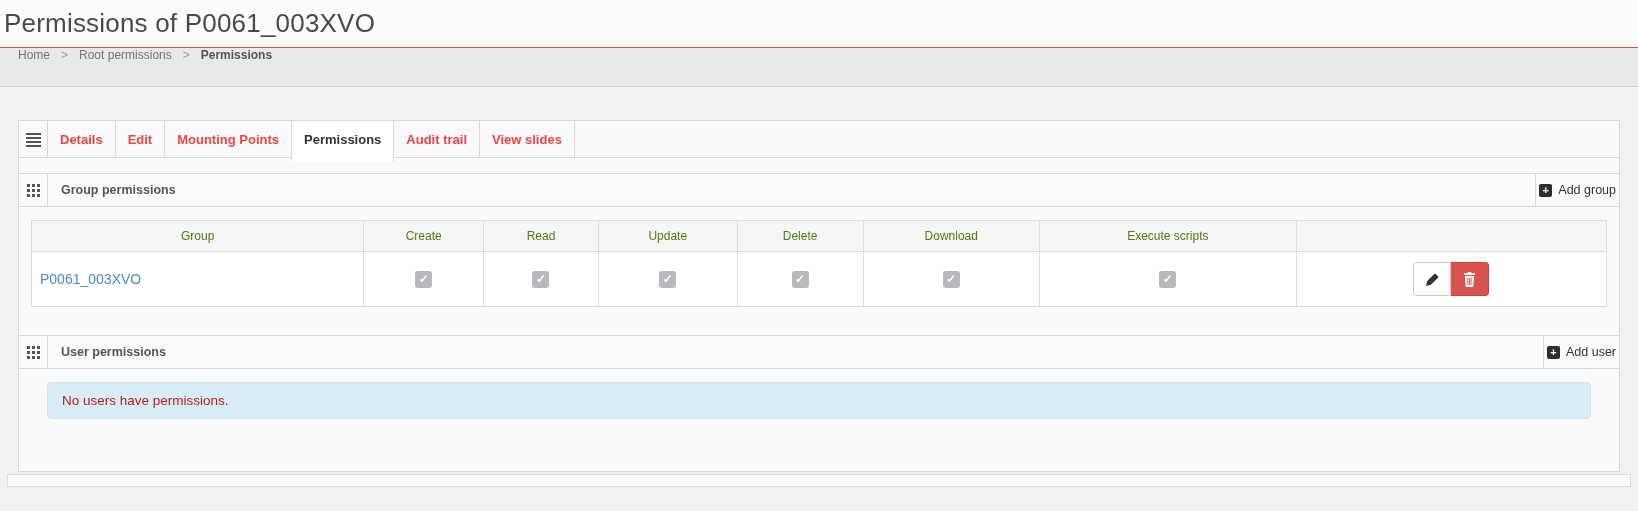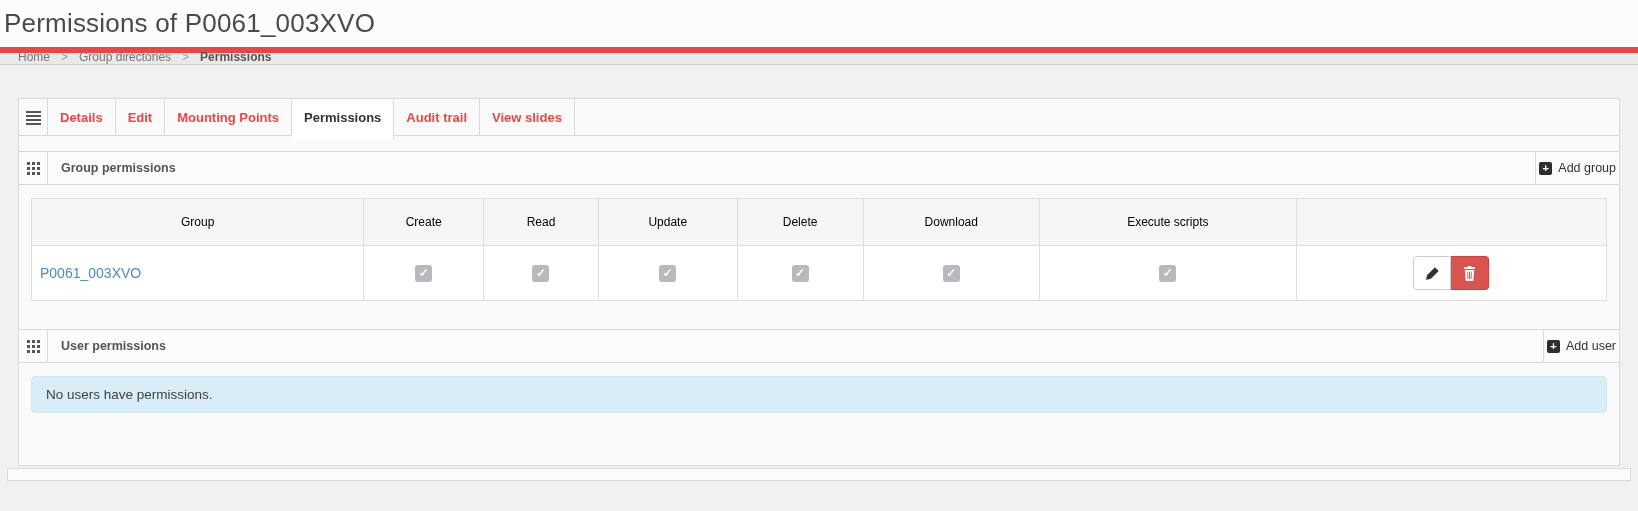--- a/index.html
+++ b/index.html
@@ -9,22 +9,22 @@
     background:#f1f1f1;
     font-family:"Liberation Sans", sans-serif;
     -webkit-font-smoothing:antialiased;
   }
 
   
   .page-header { height:47px; background:#fcfcfc; display:flex; align-items:center; padding-left:4px; }
   .page-title { font-size:26px; color:#4a4a4a; font-weight:normal; margin:0; letter-spacing:0.2px; }
 
   
-  .breadcrumb-bar { height:18px; background:#e9e9e9; border-top:6px solid #ef4444; border-bottom:1px solid #d2d2d2;
-    display:flex; align-items:flex-end; padding:0 18px; font-size:12px; }
+  .breadcrumb-bar { height:40px; background:#e9e9e9; border-top:1px solid #ef4444; border-bottom:1px solid #d2d2d2;
+    display:flex; align-items:flex-start; padding:0 18px; font-size:12px; }
   .crumb { color:#757575; text-decoration:none; cursor:pointer; }
   .crumb-sep { color:#9a9a9a; margin:0 11px; font-size:12px; }
   .crumb.active { color:#555; font-weight:bold; }
 
   
   .main { padding:33px 18px 0; }
   .wrapper { border:1px solid #d9d9d9; background:#fafafa; }
 
   
   .tabbar { display:flex; align-items:flex-start; border-bottom:1px solid #d9d9d9; height:37px; }
@@ -49,56 +49,56 @@
   .heading-title { flex:1; padding-left:13px; display:flex; align-items:center; font-size:12.5px; font-weight:bold; color:#555; }
   .heading-action { border-left:1px solid #d9d9d9; padding:0 3px; display:flex; align-items:center; gap:6px;
     font-size:12.5px; color:#333; cursor:pointer; background:transparent; border-top:0; border-bottom:0; border-right:0; }
   .plus-icon { width:13px; height:13px; background:#2e2e2e; border-radius:2px; color:#fff; display:inline-flex;
     align-items:center; justify-content:center; font-size:11px; font-weight:bold; line-height:13px; }
   .plus-icon::before { content:"+"; }
 
   
   .panel-body { padding:13px 12px; }
   table.perm-table { width:100%; border-collapse:collapse; background:#fff; font-size:12px; }
-  .perm-table th { border:1px solid #ddd; background:#f6f6f6; color:#000000; font-weight:normal; height:27px;
-    padding:16px 6px; }
+  .perm-table th { border:1px solid #ddd; background:#f6f6f6; color:#4d7c0f; font-weight:normal; height:27px;
+    padding:8px 6px; }
   .perm-table td { border:1px solid #ddd; height:55px; text-align:center; vertical-align:middle; }
   .perm-table td.group-cell { text-align:left; padding-left:8px; }
   .group-link { color:#4a8bc2; font-size:14px; text-decoration:none; cursor:pointer;margin-top:28px; }
 
   .cb { display:inline-block; width:17px; height:17px; border-radius:3px; background:#b8b8bd;
     color:#fff; font-size:12px; line-height:17px; text-align:center; vertical-align:middle; }
   .cb.checked::after { content:"✓"; font-weight:bold; }
 
   .btn-group { display:inline-flex; }
   .btn { height:34px; width:38px; display:inline-flex; align-items:center; justify-content:center;
     cursor:pointer; padding:0; }
   .btn-edit { background:#fff; border:1px solid #ccc; border-radius:4px 0 0 4px; }
   .btn-delete { background:#d9534f; border:1px solid #d43f3a; border-left:0; border-radius:0 4px 4px 0; }
 
   
-  .alert-info { margin:13px 12px 0; padding:10px 14px; background:#d9edf7; border:1px solid #cde6f2;
-    border-radius:4px; color:#404040; font-size:13.5px; }
+  .alert-info { margin:13px 28px 0; padding:10px 14px; background:#d9edf7; border:1px solid #cde6f2;
+    border-radius:4px; color:#b91c1c; font-size:13.5px; }
   .panel-bottom-space { height:52px; }
 
   
   .page-footer-strip { margin:2px -11px 0; height:13px; background:#fbfbfb;
     border:1px solid #dcdcdc; }
 </style>
 </head>
 <body>
 
 <div class="page-header">
   <h1 class="page-title">Permissions of P0061_003XVO</h1>
 </div>
 
 <div class="breadcrumb-bar">
   <a class="crumb">Home</a>
   <span class="crumb-sep">&gt;</span>
-  <a class="crumb">Group directories</a>
+  <a class="crumb">Root permissions</a>
   <span class="crumb-sep">&gt;</span>
   <span class="crumb active">Permissions</span>
 </div>
 
 <div class="main">
   <div class="wrapper">
 
     <div class="tabbar">
       <div class="tab-menu">
         <span class="hamburger"></span>

